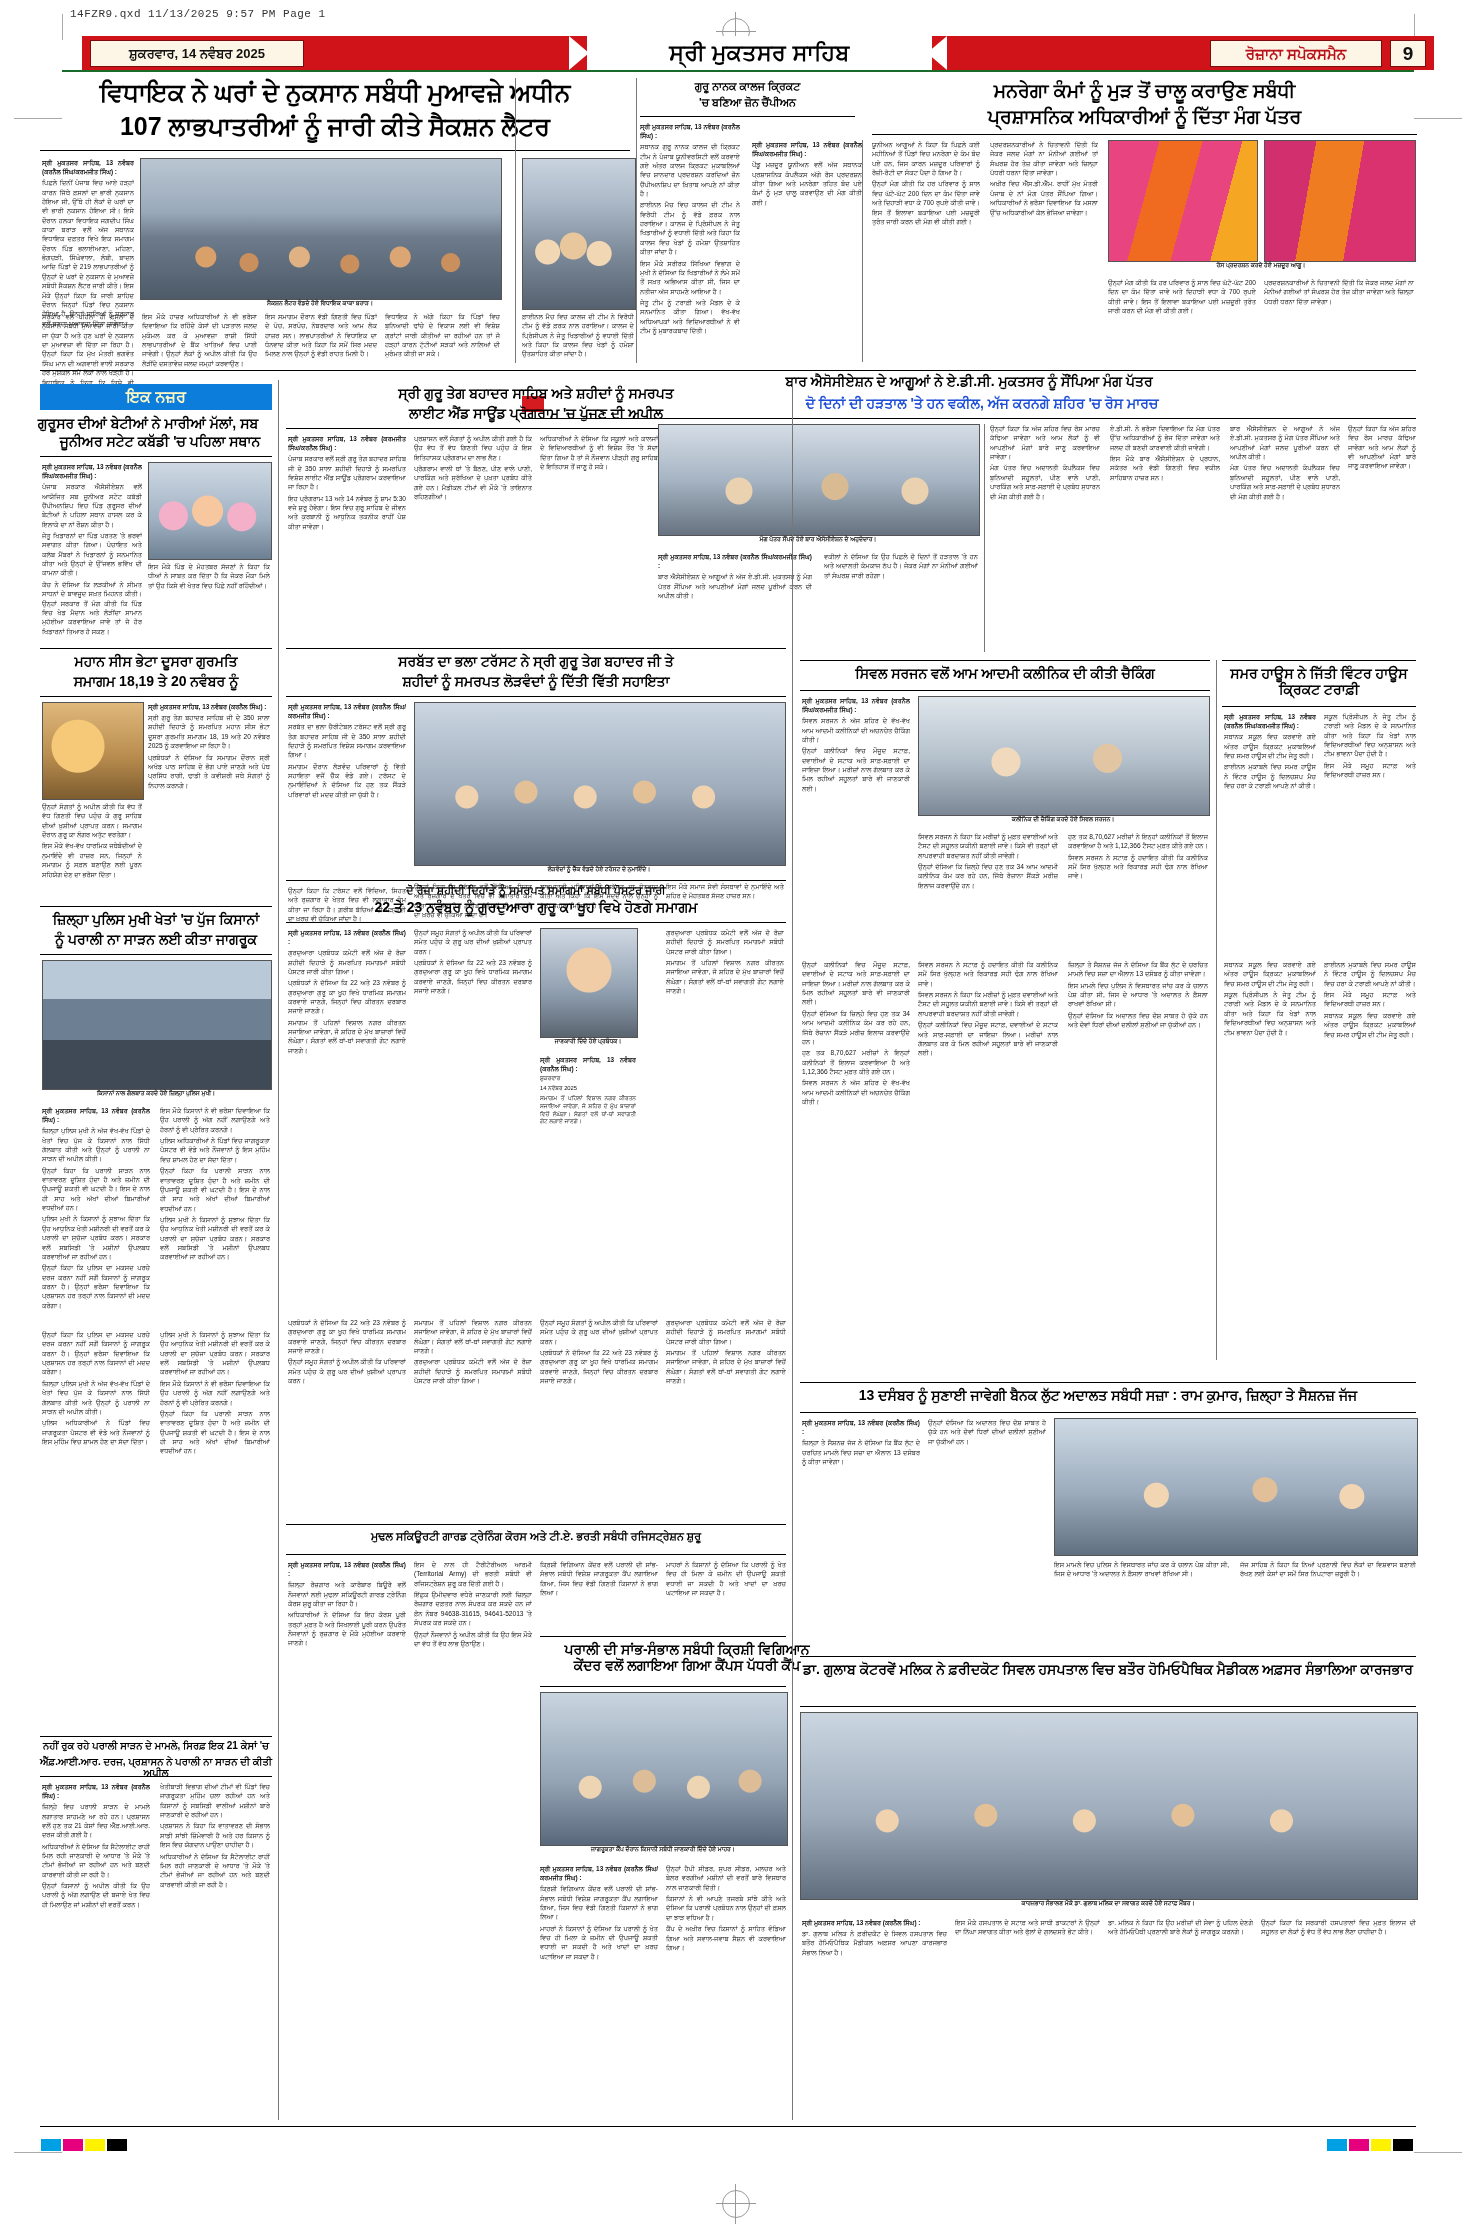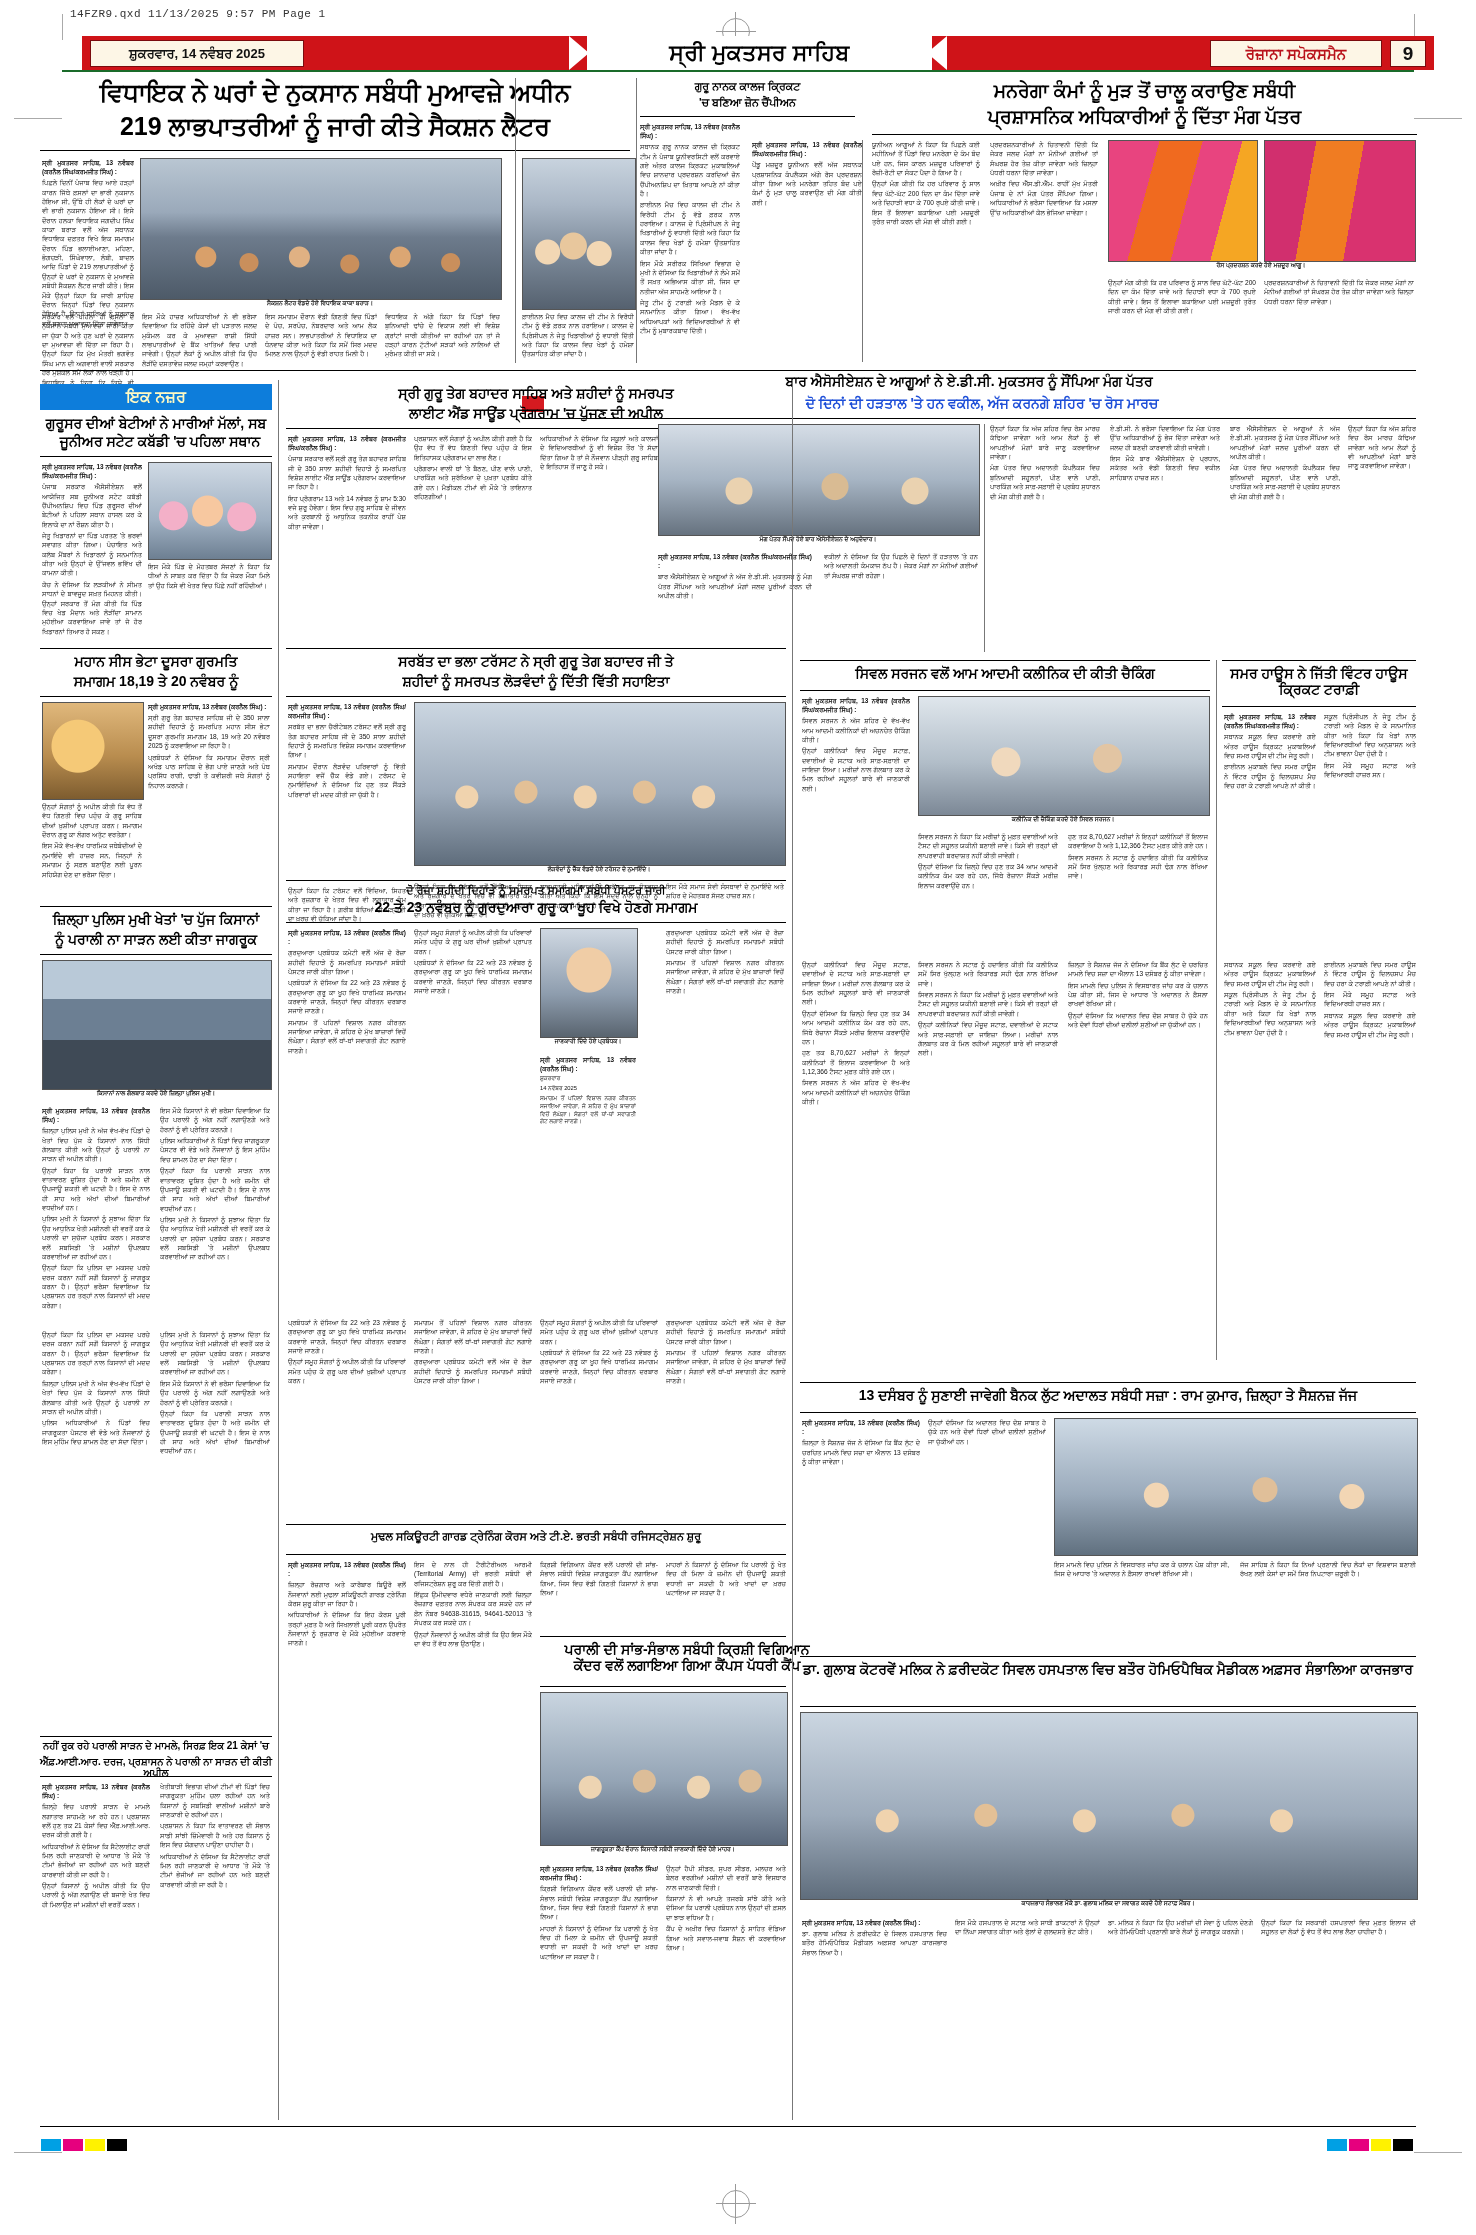--- a/index.html
+++ b/index.html
@@ -145,21 +145,21 @@
     <div class="mast-white"></div>
     <div class="mast-arrow-r"></div>
     <div class="mast-date">ਸ਼ੁਕਰਵਾਰ, 14 ਨਵੰਬਰ 2025</div>
     <div class="mast-title">ਸ੍ਰੀ ਮੁਕਤਸਰ ਸਾਹਿਬ</div>
     <div class="mast-brand">ਰੋਜ਼ਾਨਾ ਸਪੋਕਸਮੈਨ</div>
     <div class="mast-page">9</div>
   </div>
   <div class="mast-underline"></div>
 
   <div class="hl hl-xl" style="left:40px;top:78px;width:590px;">ਵਿਧਾਇਕ ਨੇ ਘਰਾਂ ਦੇ ਨੁਕਸਾਨ ਸਬੰਧੀ ਮੁਆਵਜ਼ੇ ਅਧੀਨ</div>
-  <div class="hl hl-xl" style="left:40px;top:112px;width:590px;">219 ਲਾਭਪਾਤਰੀਆਂ ਨੂੰ ਜਾਰੀ ਕੀਤੇ ਸੈਕਸ਼ਨ ਲੈਟਰ</div>
+  <div class="hl hl-xl" style="left:40px;top:112px;width:590px;">107 ਲਾਭਪਾਤਰੀਆਂ ਨੂੰ ਜਾਰੀ ਕੀਤੇ ਸੈਕਸ਼ਨ ਲੈਟਰ</div>
   <div class="rule rule-thin" style="left:40px;top:150px;width:590px;"></div>
 
   <div class="hl hl-sm" style="left:640px;top:80px;width:215px;">ਗੁਰੂ ਨਾਨਕ ਕਾਲਜ ਕ੍ਰਿਕਟ</div>
   <div class="hl hl-sm" style="left:640px;top:96px;width:215px;">'ਚ ਬਣਿਆ ਜ਼ੋਨ ਚੈਂਪੀਅਨ</div>
   <div class="rule rule-thin" style="left:640px;top:116px;width:215px;"></div>
 
   <div class="hl hl-lg" style="left:872px;top:80px;width:545px;">ਮਨਰੇਗਾ ਕੰਮਾਂ ਨੂੰ ਮੁੜ ਤੋਂ ਚਾਲੂ ਕਰਾਉਣ ਸਬੰਧੀ</div>
   <div class="hl hl-lg" style="left:872px;top:106px;width:545px;">ਪ੍ਰਸ਼ਾਸਨਿਕ ਅਧਿਕਾਰੀਆਂ ਨੂੰ ਦਿੱਤਾ ਮੰਗ ਪੱਤਰ</div>
   <div class="rule rule-thin" style="left:872px;top:134px;width:545px;"></div>
 
@@ -221,21 +221,21 @@
 
   <div class="rule rule-thin" style="left:40px;top:370px;width:1376px;"></div>
 
   <div class="hl hl-md" style="left:522px;top:374px;width:894px;">ਬਾਰ ਐਸੋਸੀਏਸ਼ਨ ਦੇ ਆਗੂਆਂ ਨੇ ਏ.ਡੀ.ਸੀ. ਮੁਕਤਸਰ ਨੂੰ ਸੌਂਪਿਆ ਮੰਗ ਪੱਤਰ</div>
   <div class="redbox" style="left:522px;top:396px;width:22px;height:16px;"></div>
   <div class="hl hl-md" style="left:548px;top:396px;width:868px;color:#1d4ed8;">ਦੋ ਦਿਨਾਂ ਦੀ ਹੜਤਾਲ 'ਤੇ ਹਨ ਵਕੀਲ, ਅੱਜ ਕਰਨਗੇ ਸ਼ਹਿਰ 'ਚ ਰੋਸ ਮਾਰਚ</div>
   <div class="rule rule-thin" style="left:522px;top:418px;width:894px;"></div>
 
   <div class="boxed" style="left:40px;top:380px;width:232px;height:276px;border:none;"></div>
   <div class="banner-blue" style="left:40px;top:384px;width:232px;height:26px;">ਇਕ ਨਜ਼ਰ</div>
-  <div class="hl hl-md" style="left:40px;top:416px;width:232px;text-align:center;">ਗੁਰੂਸਰ ਦੀਆਂ ਬੇਟੀਆਂ ਨੇ ਮਾਰੀਆਂ ਮੱਲਾਂ, ਸਬ</div>
+  <div class="hl hl-md" style="left:32px;top:416px;width:232px;text-align:center;">ਗੁਰੂਸਰ ਦੀਆਂ ਬੇਟੀਆਂ ਨੇ ਮਾਰੀਆਂ ਮੱਲਾਂ, ਸਬ</div>
   <div class="hl hl-md" style="left:44px;top:434px;width:232px;">ਜੂਨੀਅਰ ਸਟੇਟ ਕਬੱਡੀ 'ਚ ਪਹਿਲਾ ਸਥਾਨ</div>
   <div class="rule rule-thin" style="left:40px;top:456px;width:232px;"></div>
   <div class="col" style="left:42px;top:462px;width:100px;height:175px;">
     <p class="byline">ਸ੍ਰੀ ਮੁਕਤਸਰ ਸਾਹਿਬ, 13 ਨਵੰਬਰ (ਕਰਨੈਲ ਸਿੰਘ/ਕਰਮਜੀਤ ਸਿੰਘ) :</p>
     <p>ਪੰਜਾਬ ਸਰਕਾਰ ਐਸੋਸੀਏਸ਼ਨ ਵਲੋਂ ਆਯੋਜਿਤ ਸਬ ਜੂਨੀਅਰ ਸਟੇਟ ਕਬੱਡੀ ਚੈਂਪੀਅਨਸ਼ਿਪ ਵਿਚ ਪਿੰਡ ਗੁਰੂਸਰ ਦੀਆਂ ਬੇਟੀਆਂ ਨੇ ਪਹਿਲਾ ਸਥਾਨ ਹਾਸਲ ਕਰ ਕੇ ਇਲਾਕੇ ਦਾ ਨਾਂ ਰੌਸ਼ਨ ਕੀਤਾ ਹੈ।</p>
     <p>ਜੇਤੂ ਖਿਡਾਰਨਾਂ ਦਾ ਪਿੰਡ ਪਰਤਣ 'ਤੇ ਭਰਵਾਂ ਸਵਾਗਤ ਕੀਤਾ ਗਿਆ। ਪੰਚਾਇਤ ਅਤੇ ਕਲੱਬ ਮੈਂਬਰਾਂ ਨੇ ਖਿਡਾਰਨਾਂ ਨੂੰ ਸਨਮਾਨਿਤ ਕੀਤਾ ਅਤੇ ਉਨ੍ਹਾਂ ਦੇ ਉੱਜਵਲ ਭਵਿੱਖ ਦੀ ਕਾਮਨਾ ਕੀਤੀ।</p>
     <p>ਕੋਚ ਨੇ ਦੱਸਿਆ ਕਿ ਲੜਕੀਆਂ ਨੇ ਸੀਮਤ ਸਾਧਨਾਂ ਦੇ ਬਾਵਜੂਦ ਸਖ਼ਤ ਮਿਹਨਤ ਕੀਤੀ। ਉਨ੍ਹਾਂ ਸਰਕਾਰ ਤੋਂ ਮੰਗ ਕੀਤੀ ਕਿ ਪਿੰਡ ਵਿਚ ਖੇਡ ਮੈਦਾਨ ਅਤੇ ਲੋੜੀਂਦਾ ਸਾਮਾਨ ਮੁਹੱਈਆ ਕਰਵਾਇਆ ਜਾਵੇ ਤਾਂ ਜੋ ਹੋਰ ਖਿਡਾਰਨਾਂ ਤਿਆਰ ਹੋ ਸਕਣ।</p>
   </div>
   <div class="photo ph-kabaddi" style="left:148px;top:462px;width:122px;height:96px;"></div>
   <div class="col" style="left:148px;top:562px;width:122px;height:76px;">

